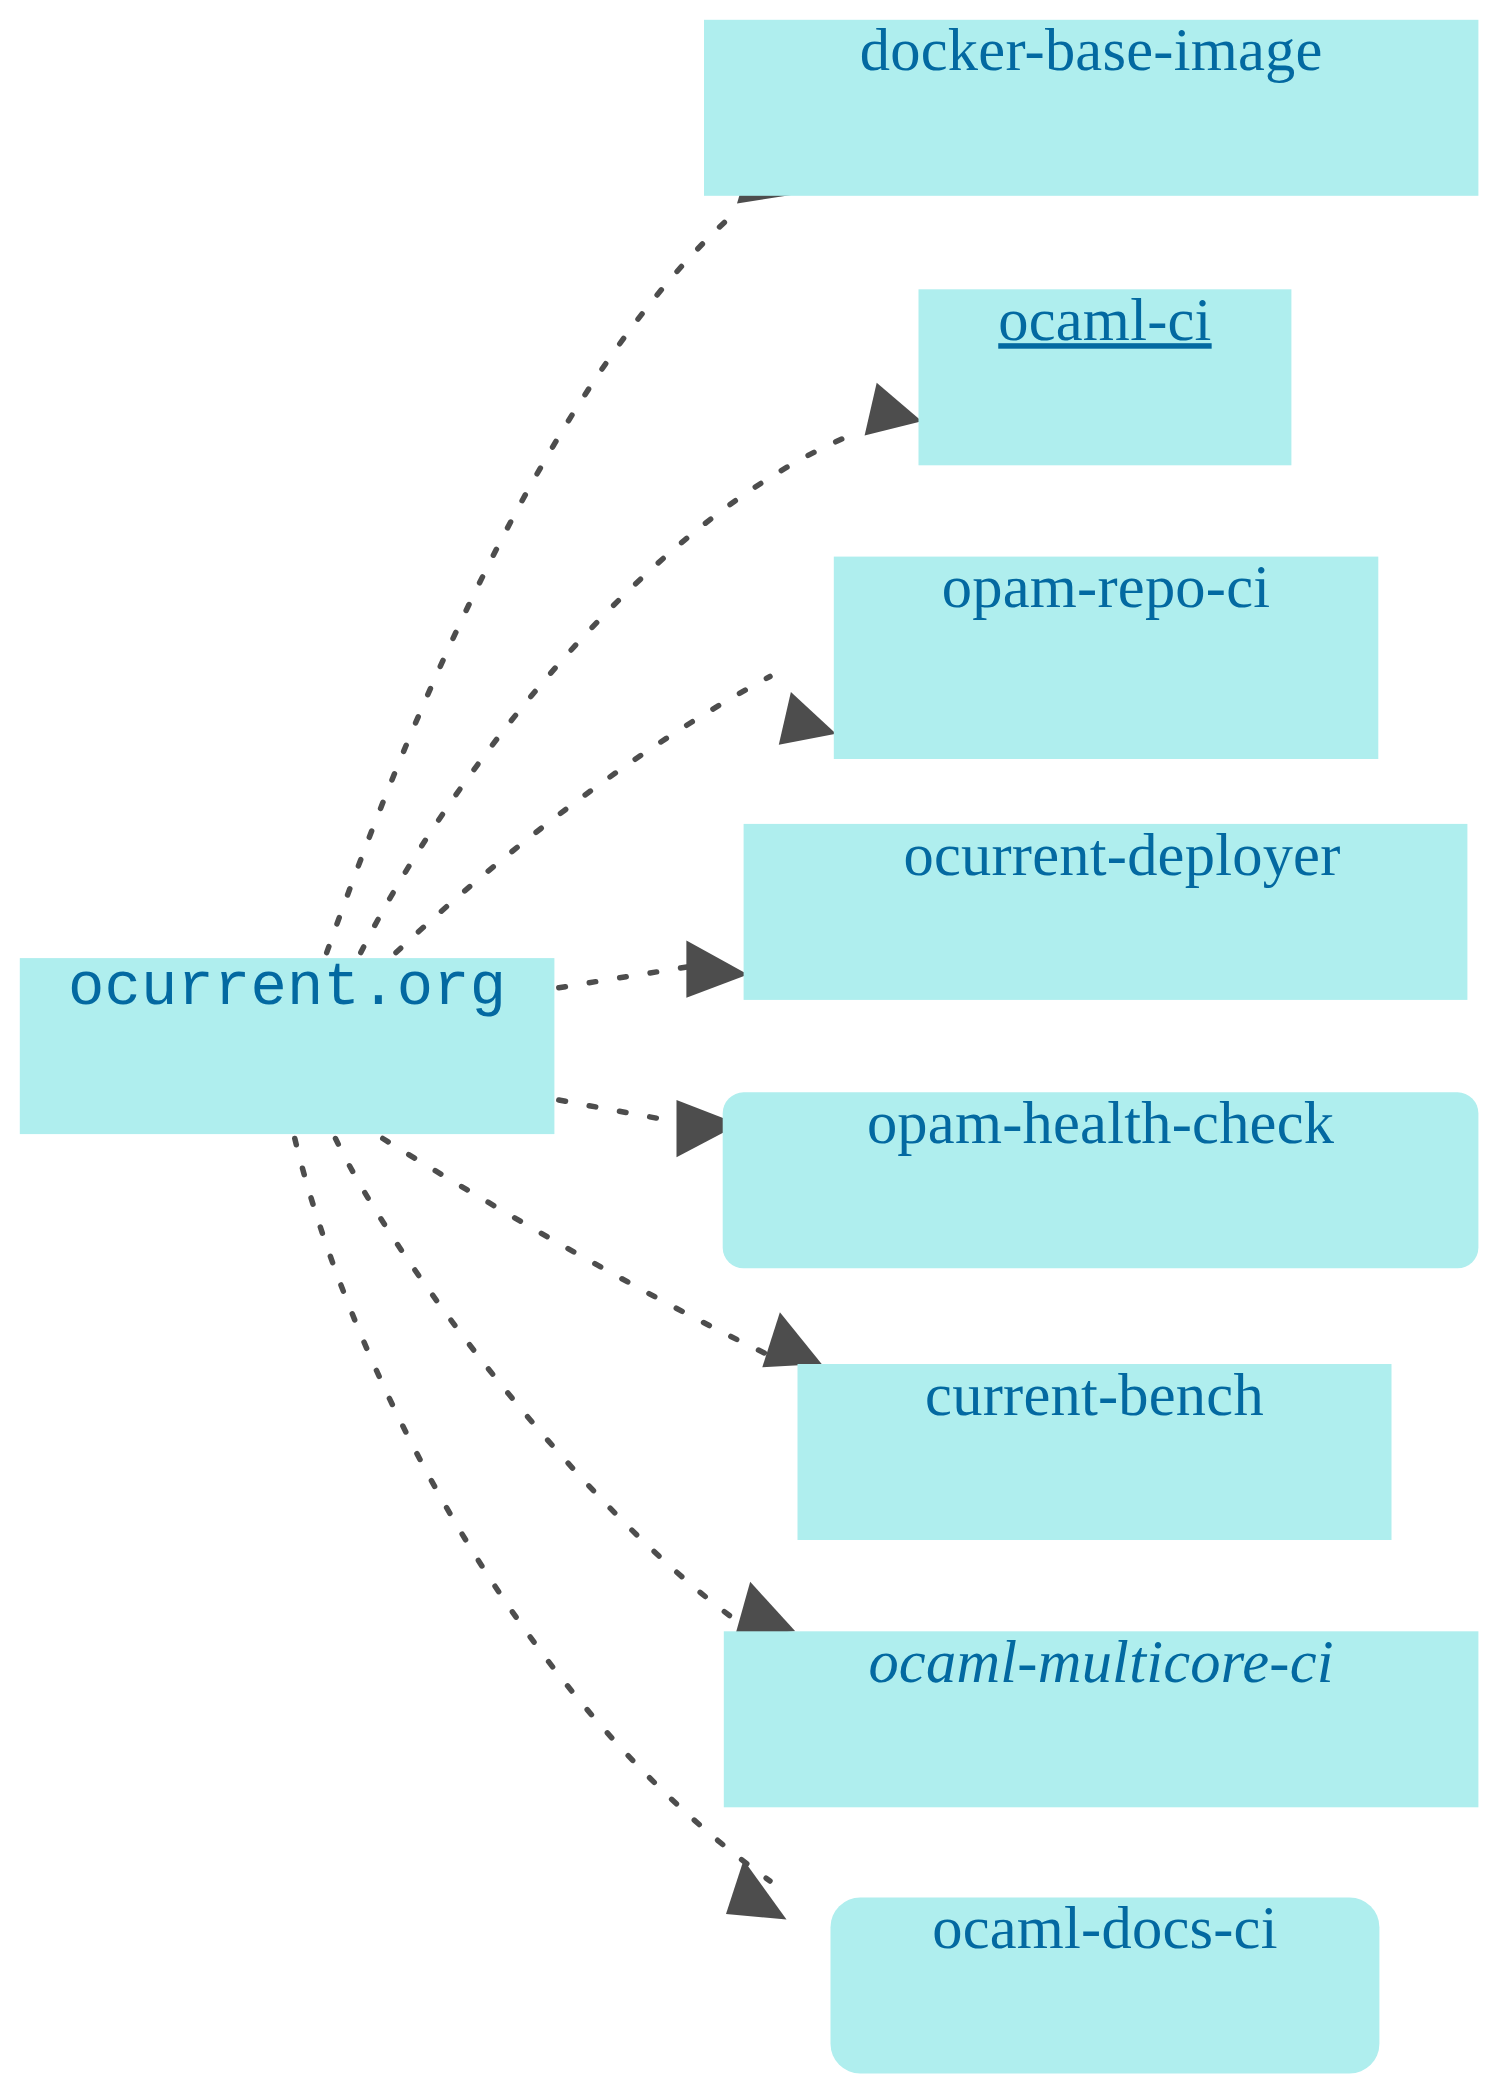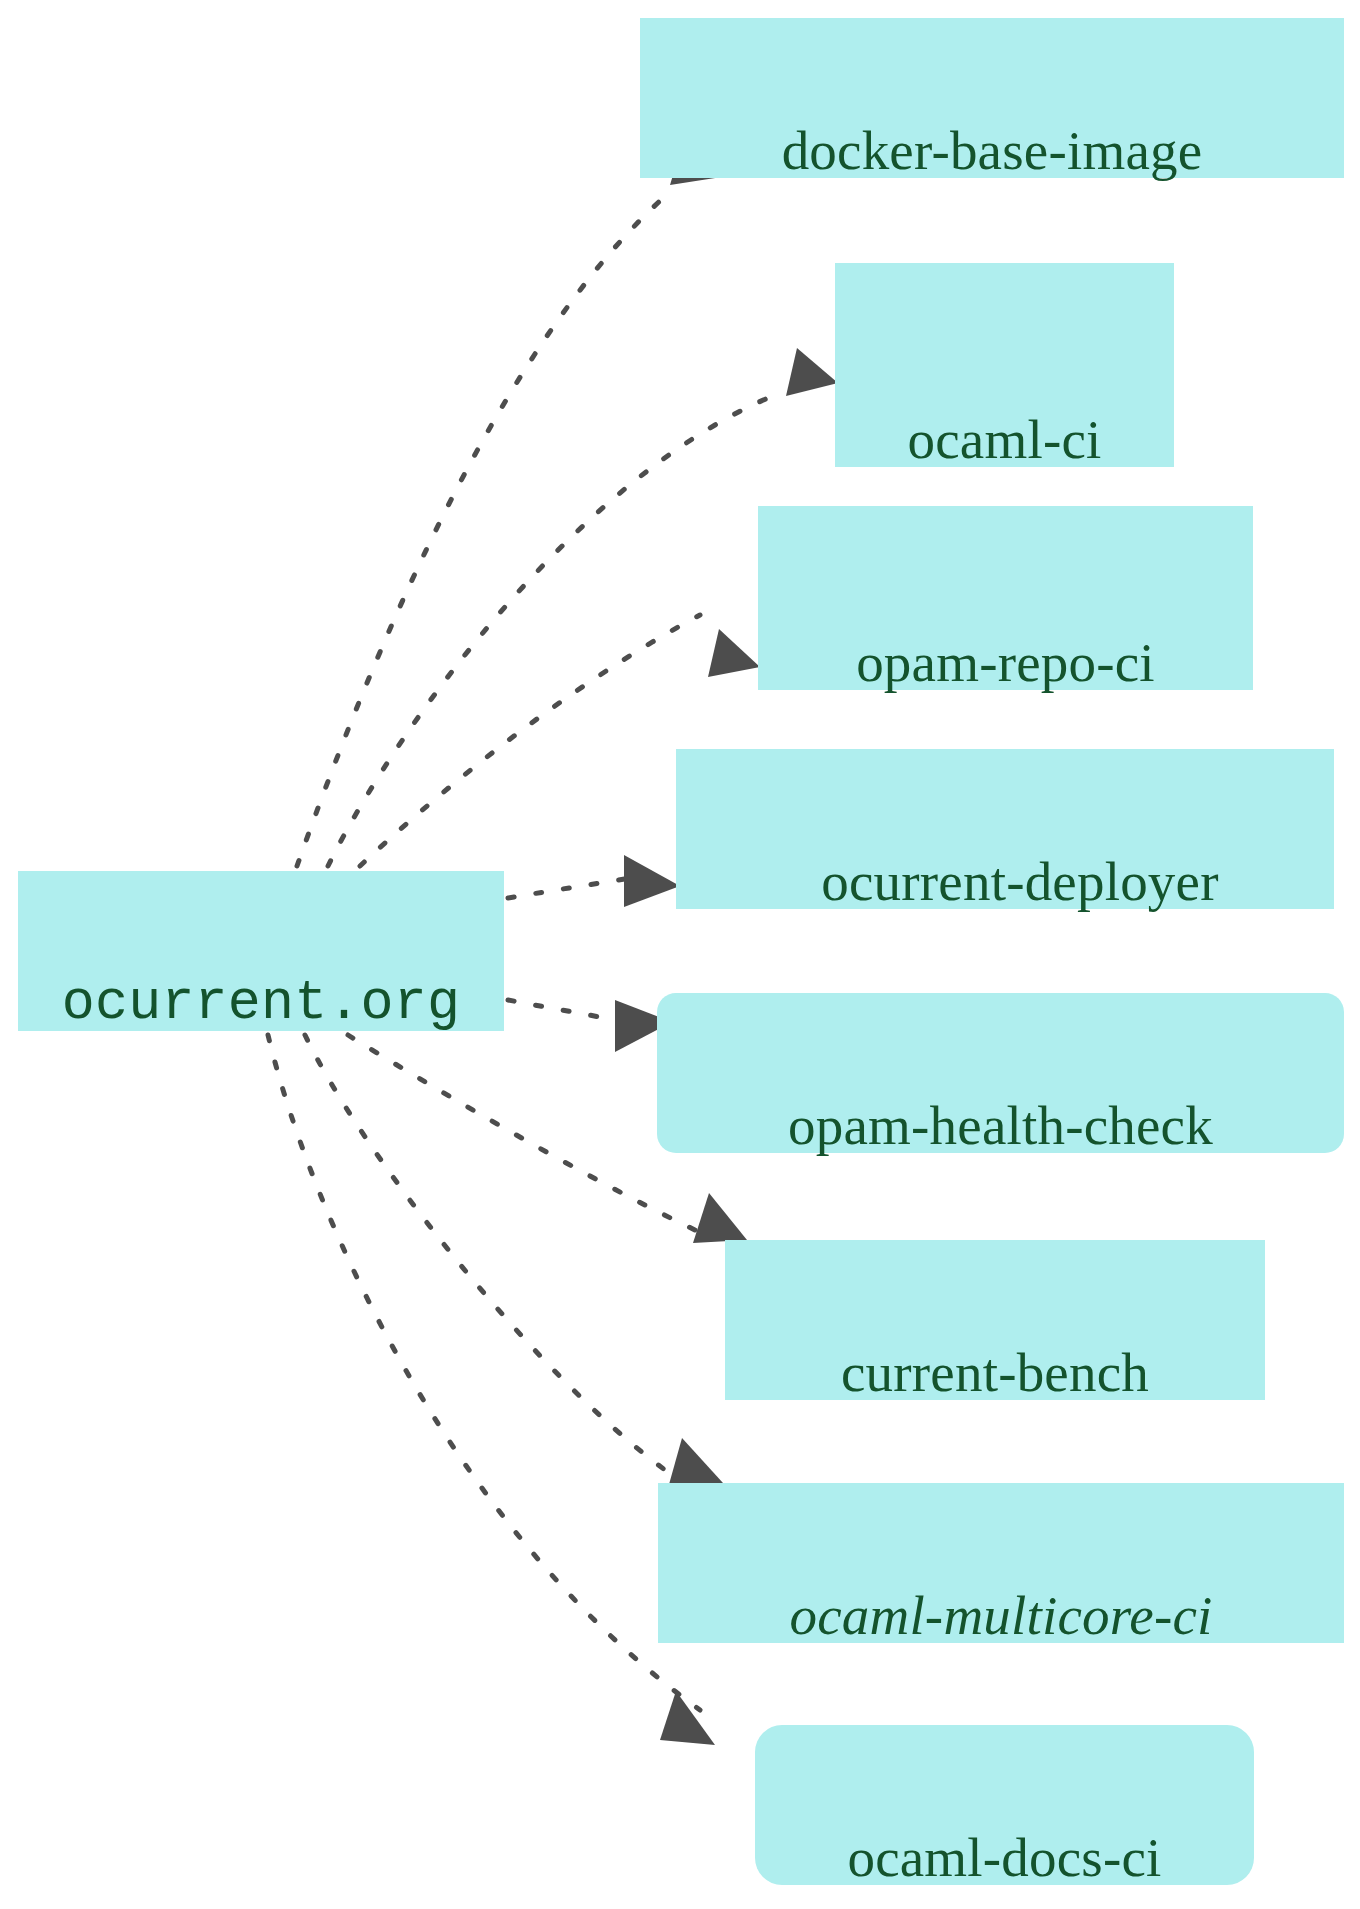--- a/index.html
+++ b/index.html
@@ -19,24 +19,24 @@
     position: absolute;
     left: 0;
     top: 0;
     width: 1360px;
     height: 1909px;
     pointer-events: none;
   }
   .node {
     position: absolute;
     display: flex;
-    align-items: flex-end;
+    align-items: flex-start;
     justify-content: center;
     background: #afeeee;
-    color: #14532d;
+    color: #0369a1;
     font-family: "Liberation Serif", "DejaVu Serif", serif;
     font-size: 55px;
     line-height: 1;
     letter-spacing: 0.2px;
     white-space: nowrap;
     box-sizing: border-box;
   }
 </style>
 </head>
 <body>
@@ -63,21 +63,21 @@
       <polygon points="747,1240 693,1243 709,1193"></polygon>
       <polygon points="723,1483 668,1488 682,1438"></polygon>
       <polygon points="715,1745 660,1740 676,1691"></polygon>
     </g>
   </svg>
 
   <div class="node" style="left:640px; top:18px; width:704px; height:160px;">
     <span>docker-base-image</span>
   </div>
 
-  <div class="node" style="left:835px; top:263px; width:339px; height:204px;">
+  <div class="node" style="left:835px; top:263px; width:339px; height:160px;text-decoration:underline;">
     <span>ocaml-ci</span>
   </div>
 
   <div class="node" style="left:758px; top:506px; width:495px; height:184px;">
     <span>opam-repo-ci</span>
   </div>
 
   <div class="node" style="left:676px; top:749px; width:658px; height:160px;padding-left:30px;">
     <span>ocurrent-deployer</span>
   </div>

